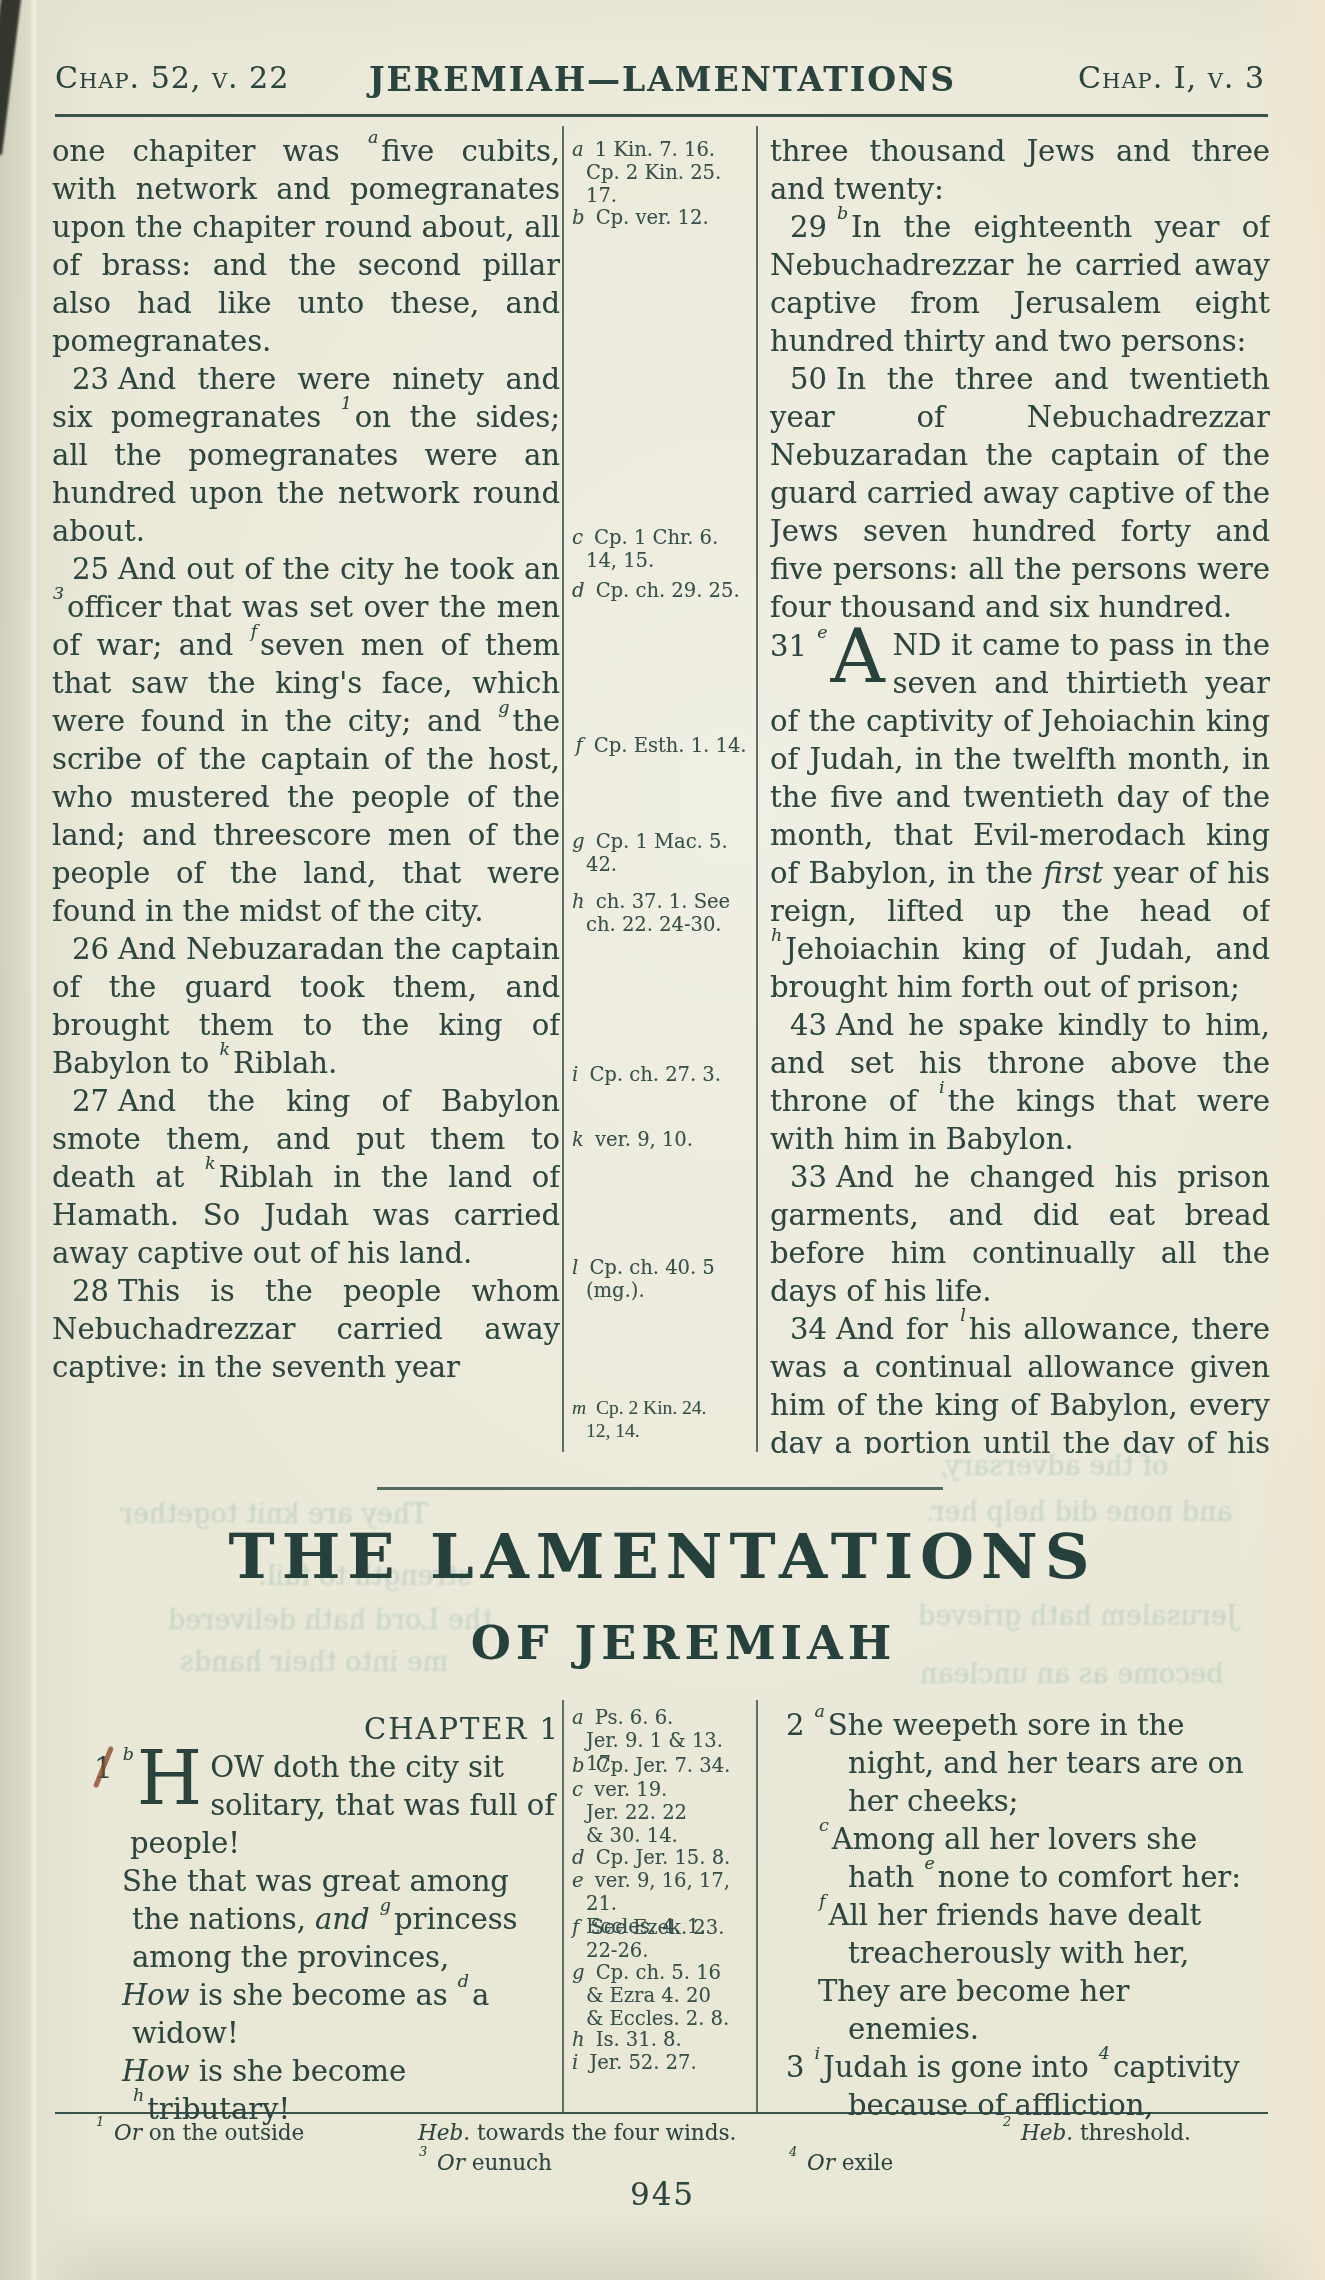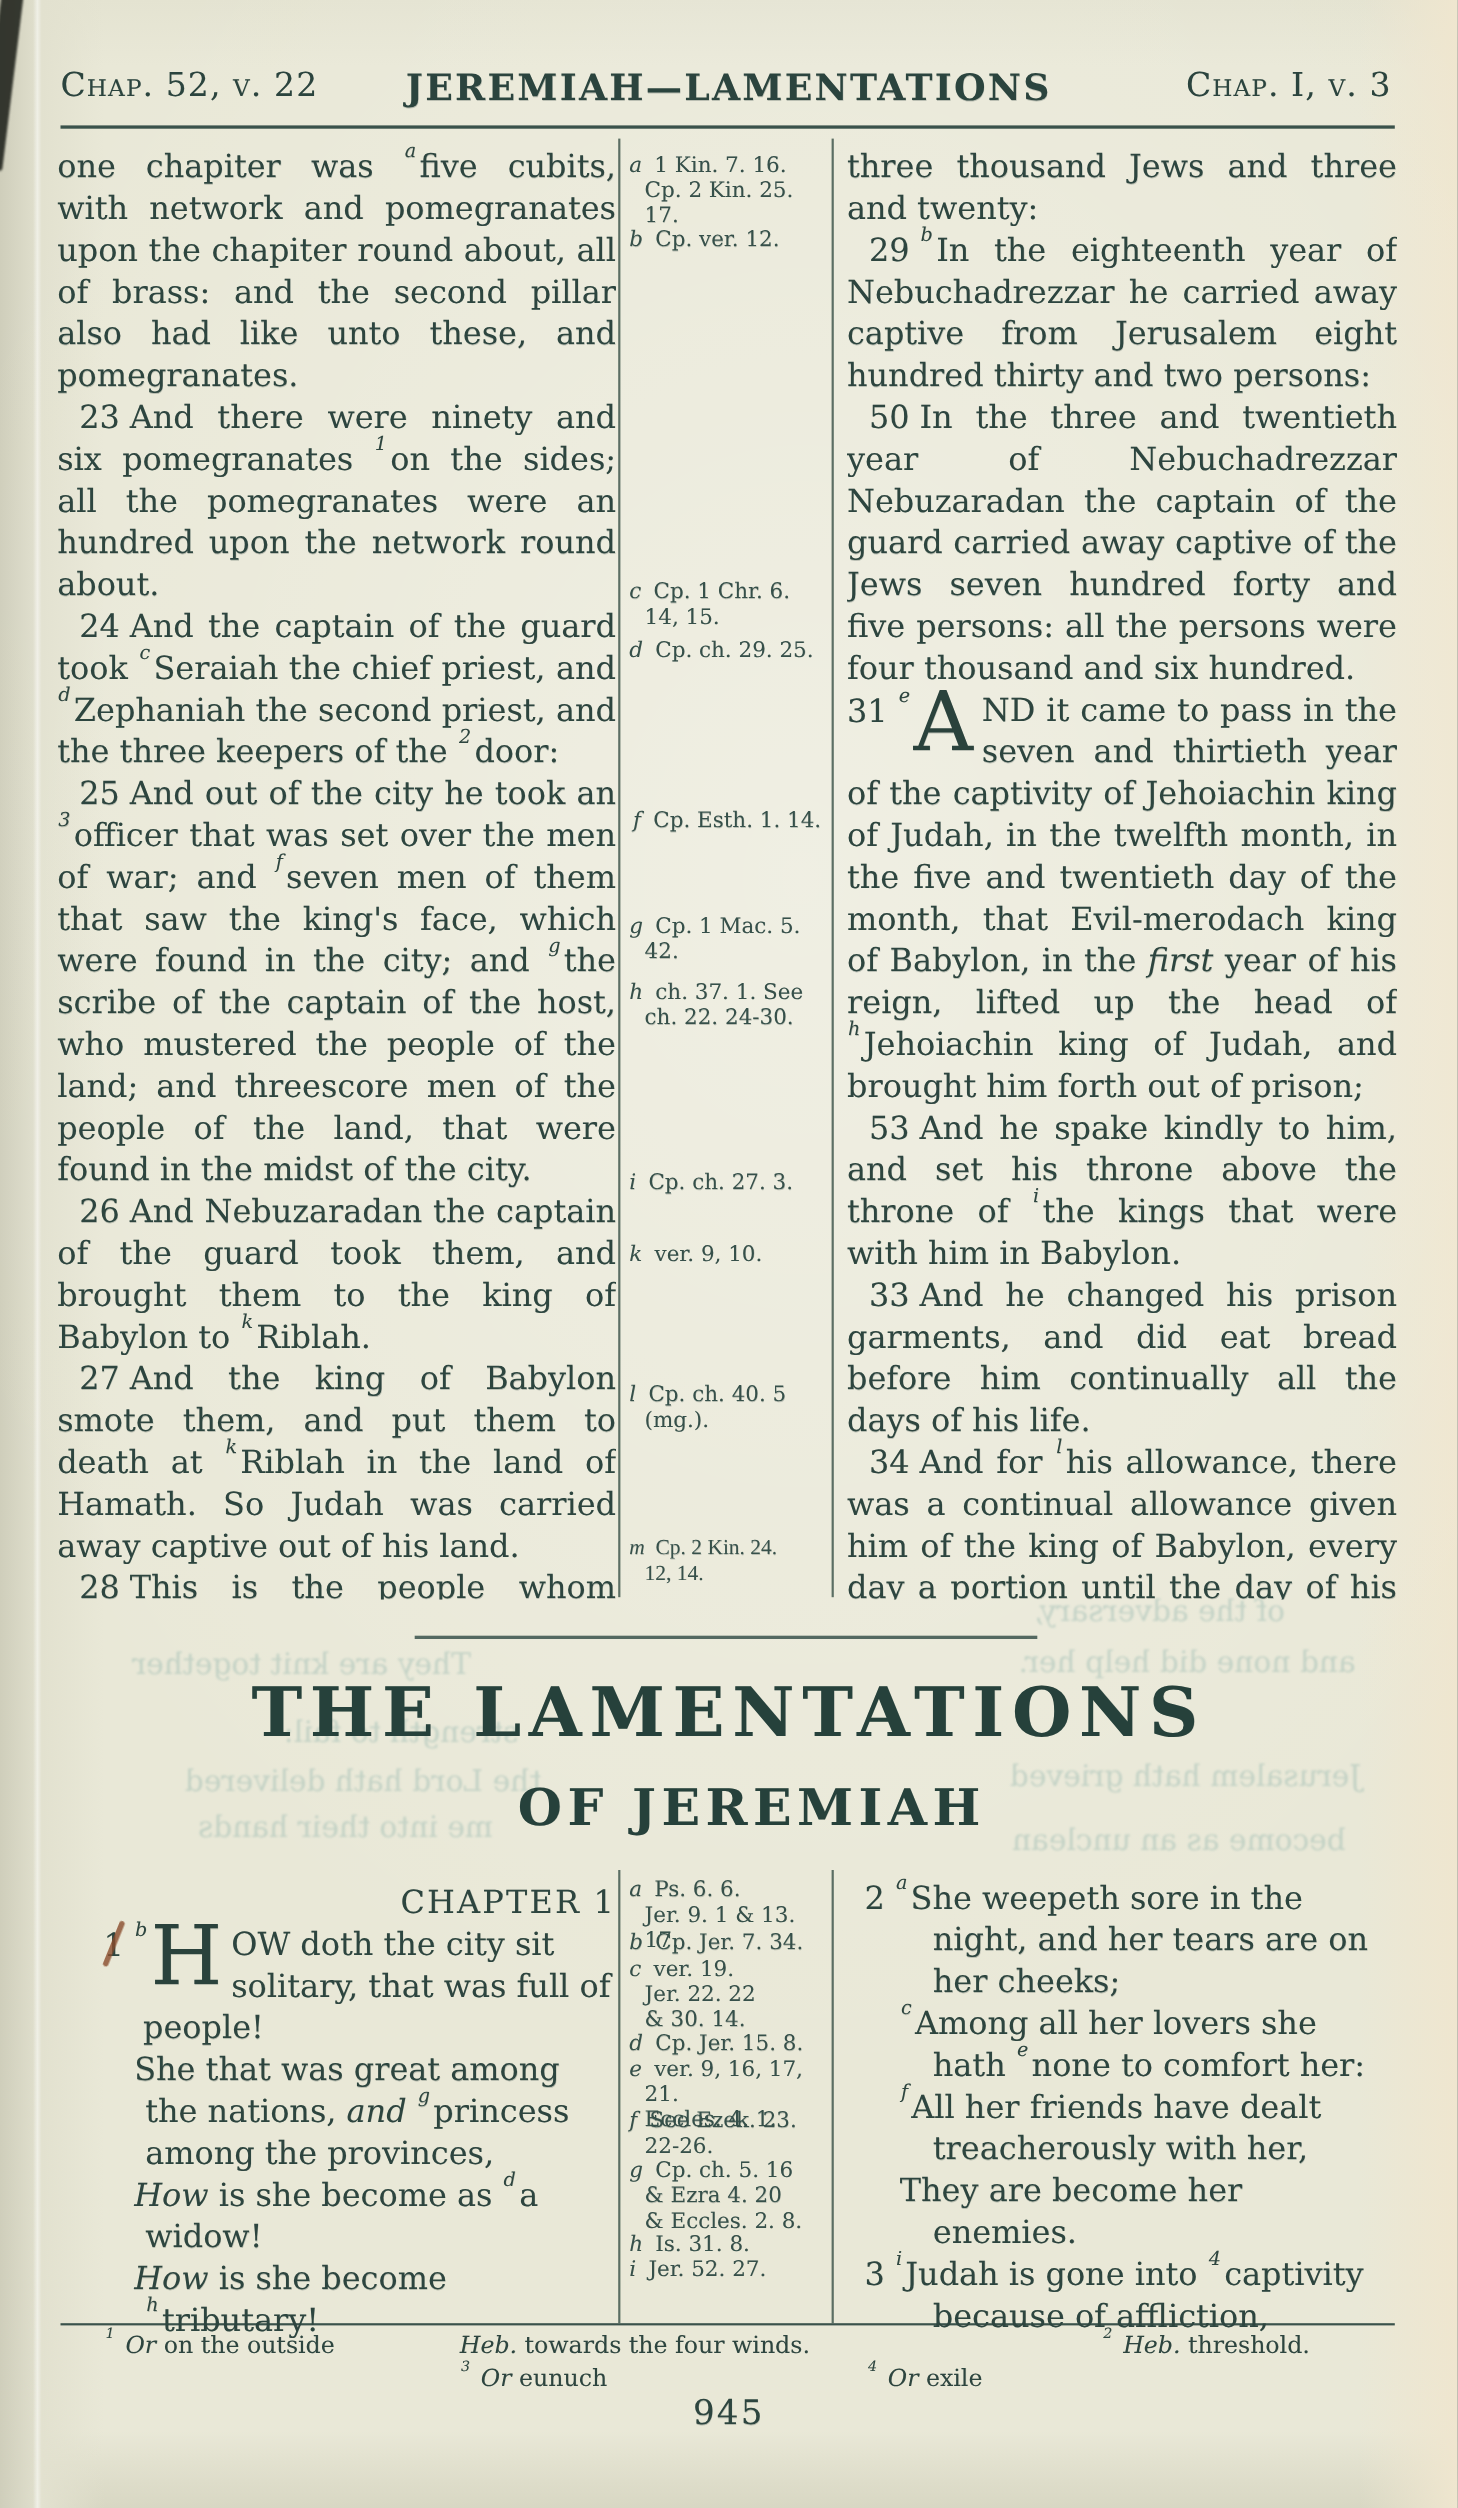--- a/index.html
+++ b/index.html
@@ -95,21 +95,20 @@
   <div class="hdr center">JEREMIAH—LAMENTATIONS</div>
   <div class="hdr right">Chap. I, v. 3</div>
   <div class="rule hdr-rule"></div>
 
   <div class="vrule v1a"></div>
   <div class="vrule v2a"></div>
 
   <div class="col col-jl" id="jer-left">
       <p class="cont">one chapiter was <sup class="ref">a</sup>five cubits, with network and pomegranates upon the chapiter round about, all of brass: and the second pillar also had like unto these, and pomegranates.</p>
       <p class=""><span class="vnum">23</span>And there were ninety and six pomegranates <sup class="ref">1</sup>on the sides; all the pomegranates were an hundred upon the network round about.</p>
-      <p class=""><span class="vnum">24</span>And the captain of the guard took <sup class="ref">c</sup>Seraiah the chief priest, and <sup class="ref">d</sup>Zephaniah the second priest, and the three keepers of the <sup class="ref">2</sup>door:</p>
       <p class=""><span class="vnum">25</span>And out of the city he took an <sup class="ref">3</sup>officer that was set over the men of war; and <sup class="ref">f</sup>seven men of them that saw the king's face, which were found in the city; and <sup class="ref">g</sup>the scribe of the captain of the host, who mustered the people of the land; and threescore men of the people of the land, that were found in the midst of the city.</p>
       <p class=""><span class="vnum">26</span>And Nebuzaradan the captain of the guard took them, and brought them to the king of Babylon to <sup class="ref">k</sup>Riblah.</p>
       <p class=""><span class="vnum">27</span>And the king of Babylon smote them, and put them to death at <sup class="ref">k</sup>Riblah in the land of Hamath. So Judah was carried away captive out of his land.</p>
       <p class=""><span class="vnum">28</span>This is the people whom Nebuchadrezzar carried away captive: in the seventh year</p>
     </div>
   <div class="refcol refcol-a" id="jer-refs">
       <div class="ref-item" style="top: 8px;"><i class="rl">a</i> 1 Kin. 7. 16.<br>Cp. 2 Kin. 25. 17.</div>
       <div class="ref-item" style="top: 76px;"><i class="rl">b</i> Cp. ver. 12.</div>
       <div class="ref-item" style="top: 396px;"><i class="rl">c</i> Cp. 1 Chr. 6.<br>14, 15.</div>
       <div class="ref-item" style="top: 449px;"><i class="rl">d</i> Cp. ch. 29. 25.</div>
@@ -122,21 +121,21 @@
       <div class="ref-item" style="top: 1266px; font-family: Liberation Serif, serif;"><i class="rl">m</i> Cp. 2 Kin. 24.<br>12, 14.</div>
     </div>
   <div class="col col-jr" id="jer-right">
       <p class="cont">three thousand Jews and three and twenty:</p>
       <p class=""><span class="vnum">29</span><sup class="ref">b</sup>In the eighteenth year of Nebuchadrezzar he carried away captive from Jerusalem eight hundred thirty and two persons:</p>
       <p class=""><span class="vnum">50</span>In the three and twentieth year of Nebuchadrezzar Nebuzaradan the captain of the guard carried away captive of the Jews seven hundred forty and five persons: all the persons were four thousand and six hundred.</p>
       <p class="drop"><span class="dcwrap">
           <span class="pre">31 <sup class="ref">e</sup></span>
           <span class="dc">A</span>
         </span>ND it came to pass in the seven and thirtieth year of the captivity of Jehoiachin king of Judah, in the twelfth month, in the five and twentieth day of the month, that Evil-merodach king of Babylon, in the <i>first</i> year of his reign, lifted up the head of <sup class="ref">h</sup>Jehoiachin king of Judah, and brought him forth out of prison;</p>
-      <p class=""><span class="vnum">53</span>And he spake kindly to him, and set his throne above the throne of <sup class="ref">i</sup>the kings that were with him in Babylon.</p>
+      <p class=""><span class="vnum">43</span>And he spake kindly to him, and set his throne above the throne of <sup class="ref">i</sup>the kings that were with him in Babylon.</p>
       <p class=""><span class="vnum">33</span>And he changed his prison garments, and did eat bread before him continually all the days of his life.</p>
       <p class=""><span class="vnum">34</span>And for <sup class="ref">l</sup>his allowance, there was a continual allowance given him of the king of Babylon, every day a portion until the day of his death, all the days of his life.</p>
     </div>
 
   <div class="rule divider-rule"></div>
   <div class="lam-title t1">THE LAMENTATIONS</div>
   <div class="lam-title t2">OF JEREMIAH</div>
   <div class="chap-head">CHAPTER 1</div>
 
   <div class="vrule v1b"></div>

